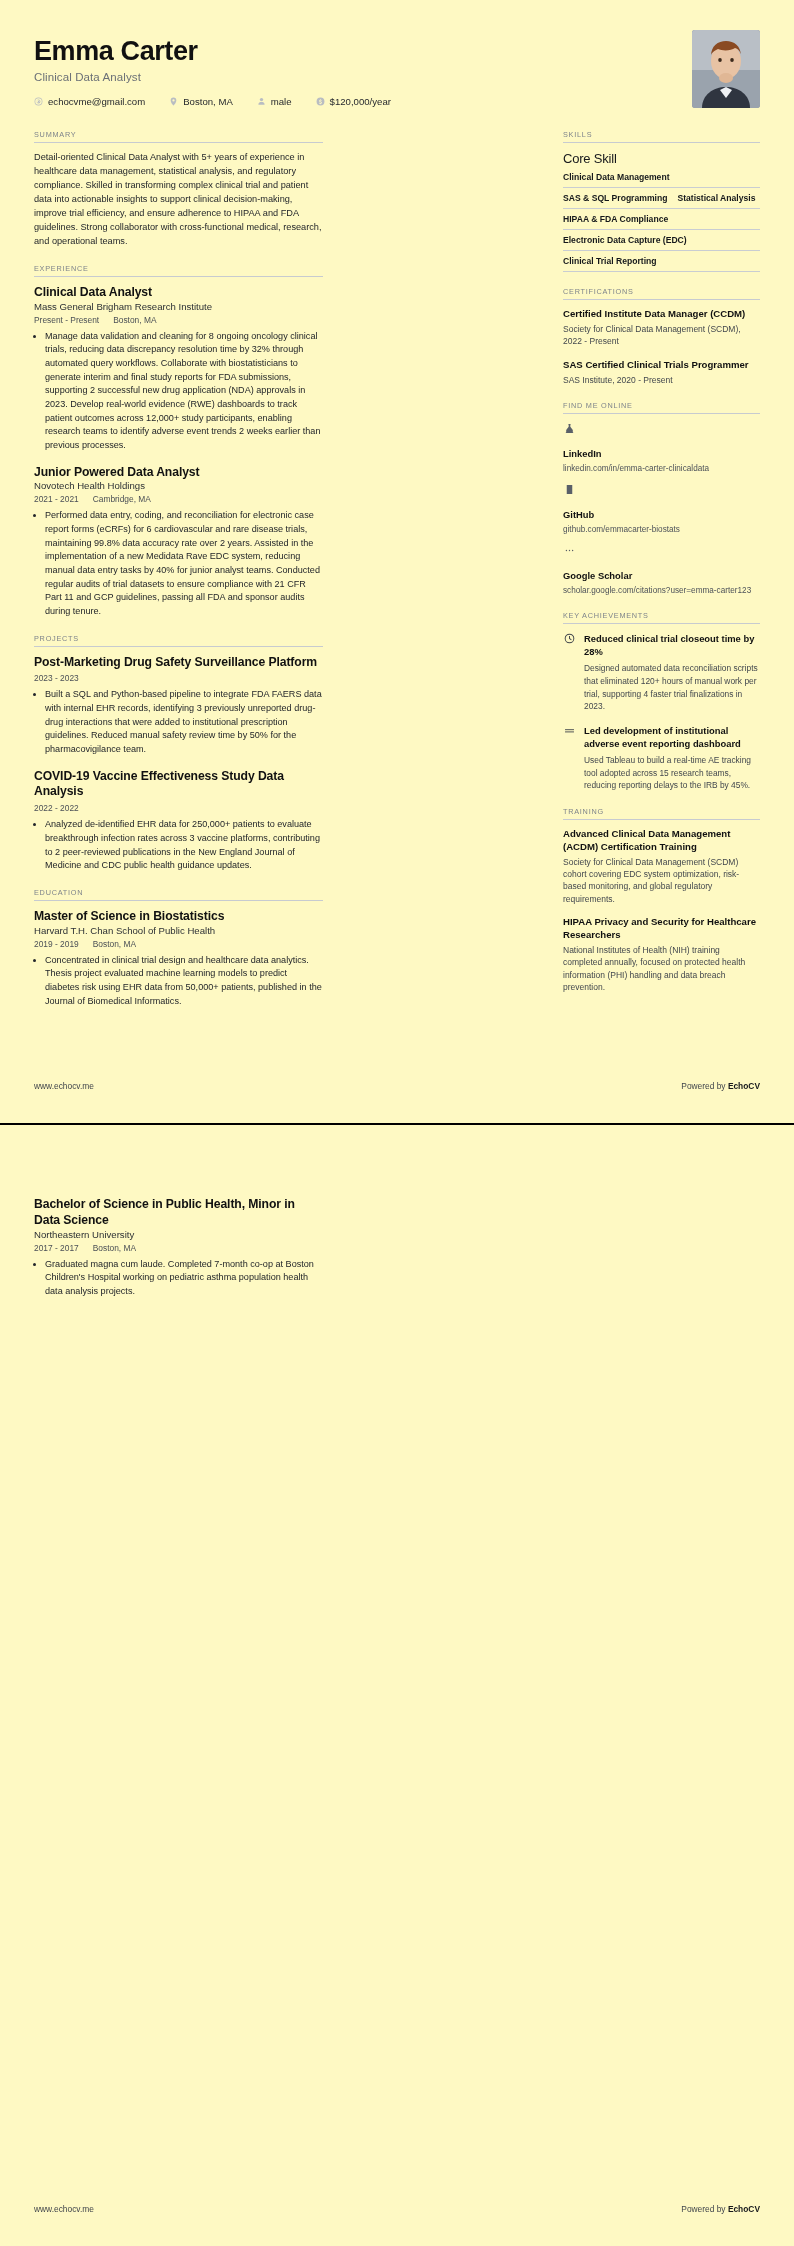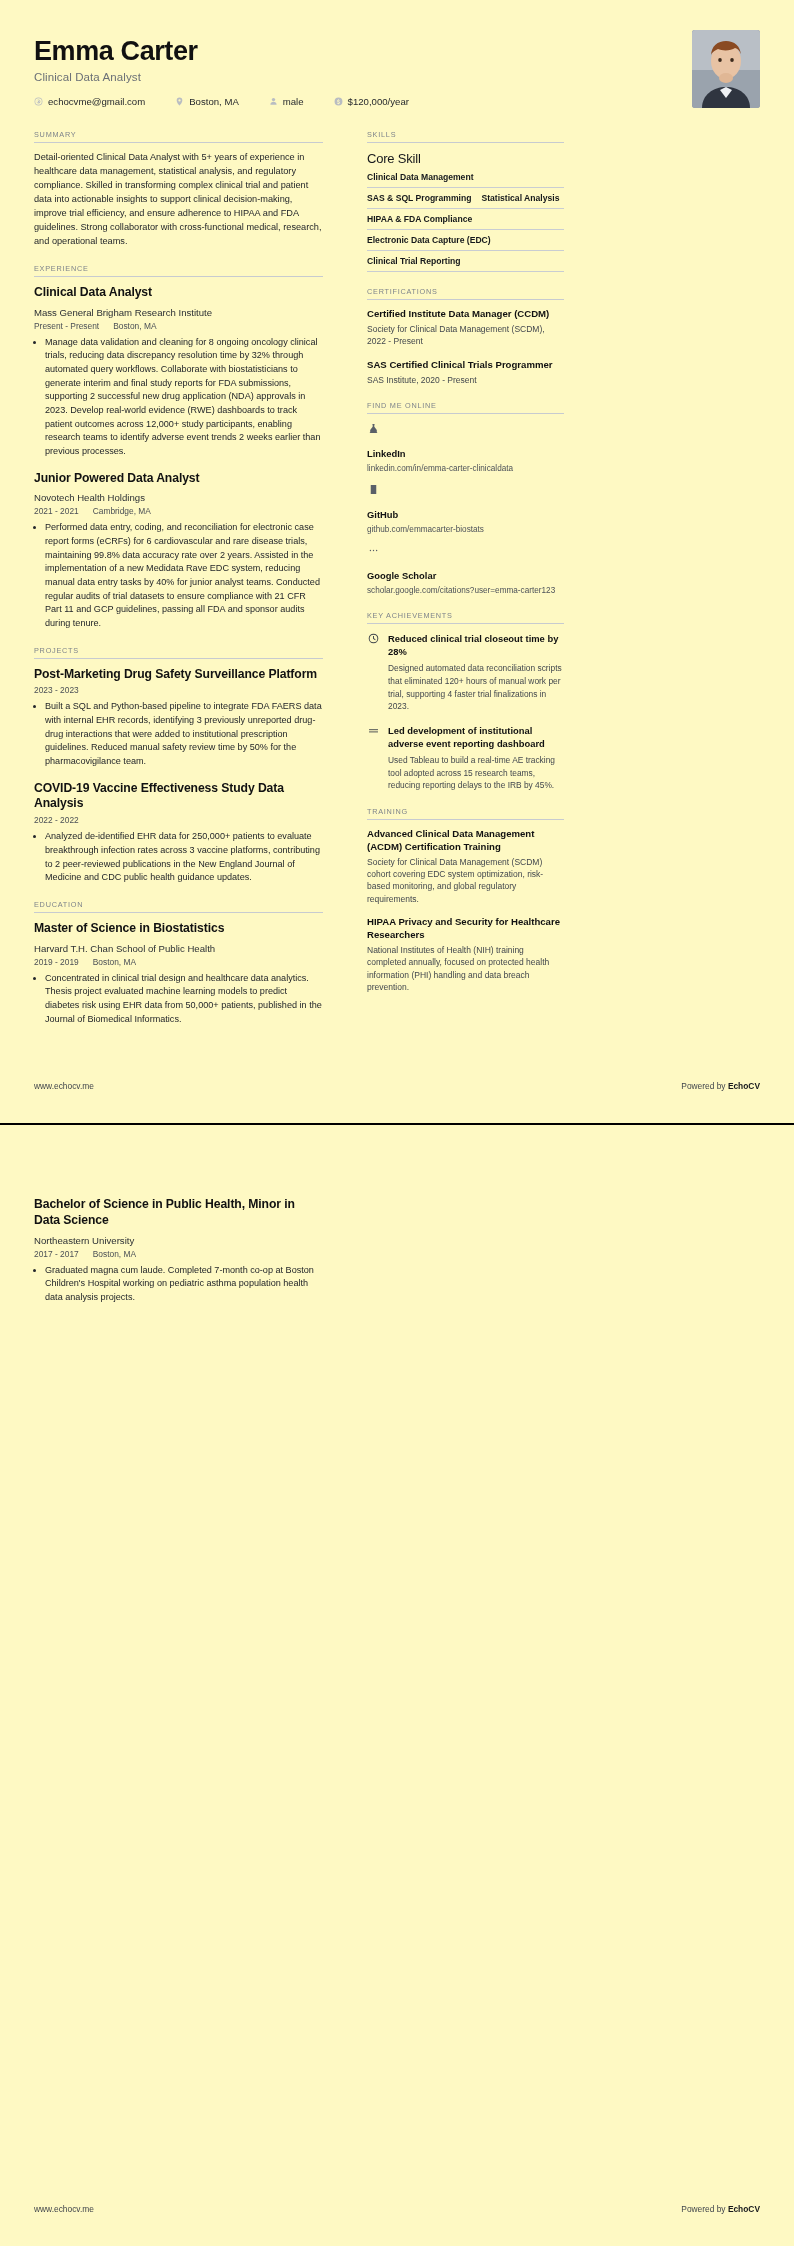--- a/index.html
+++ b/index.html
@@ -20,47 +20,47 @@
   .page2 { height: 1123px; margin-top: 0; border-top: 2px solid #000000; }
 
   
   .header { display: flex; justify-content: space-between; align-items: flex-start; }
   .hdr-left { padding-top: 6px; }
   .name {
     font-size: 27px; font-weight: 700; letter-spacing: -0.4px;
     color: #111; line-height: 1.15;
   }
   .role { font-size: 11.5px; color: #6b7076; margin-top: 4px; letter-spacing: 0.1px; }
-  .contact-row { display: flex; align-items: flex-start; gap: 30px; margin-top: 13px; flex-wrap: wrap; }
+  .contact-row { display: flex; align-items: flex-start; gap: 24px; margin-top: 13px; flex-wrap: wrap; }
   .contact-item { display: flex; align-items: center; gap: 5px; font-size: 9.6px; color: #26292d; }
   .ci-icon { width: 9px; height: 9px; flex: 0 0 9px; color: #b9bdc2; display:inline-block; }
   .ci-icon svg { display:block; width: 9px; height: 9px; fill: #b9bdc2; }
   .photo {
     width: 68px; height: 78px; border-radius: 3px; overflow: hidden;
     flex: 0 0 68px; background: #8c98a4; position: relative;
   }
   .photo svg { display:block; width: 100%; height: 100%; }
 
   
-  .cols { display: flex; gap: 44px; margin-top: 22px; align-items: flex-start; }
+  .cols { display: flex; gap: 26px; margin-top: 22px; align-items: flex-start; justify-content: space-between; }
   .col-main { width: 289px; flex: 0 0 289px; }
   .col-side { width: 197px; flex: 0 0 197px; }
 
   .sec-label {
     font-size: 7.3px; letter-spacing: 0.75px; color: #7e848b;
     text-transform: uppercase; font-weight: 400; padding-bottom: 3px;
   }
   .sec-rule { border-top: 1.2px solid #c7cbd0; margin-bottom: 8px; }
   .sec { margin-bottom: 15px; }
 
   .summary-text { font-size: 9.2px; line-height: 1.52; color: #23262a; text-align: left; }
 
   .entry { margin-bottom: 12px; }
   .entry-title { font-size: 12.2px; font-weight: 700; color: #111; letter-spacing: -0.1px; line-height:1.3;}
-  .entry-org { font-size: 9.6px; color: #2c3034; margin-top: 6px; }
+  .entry-org { font-size: 9.6px; color: #2c3034; margin-top: 0; }
   .entry-meta { display: flex; gap: 14px; margin-top: 3px; font-size: 8.4px; color: #4b5056; }
   ul.bullets { margin: 5px 0 0 11px; }
   ul.bullets li { font-size: 9.1px; line-height: 1.5; color: #23262a; margin-bottom: 3px; }
   ul.bullets li::marker { font-size: 9px; }
 
   
   .skills-heading { font-size: 13px; font-weight: 400; color: #17191c; margin-bottom: 6px; letter-spacing:-0.2px;}
   .skill-rows { }
   .skill-row { display: flex; gap: 10px; padding: 0 0 5px 0; margin-bottom: 5px; }
   .skill-chip { font-size: 8.6px; font-weight: 700; color: #15181b; white-space: nowrap; }

